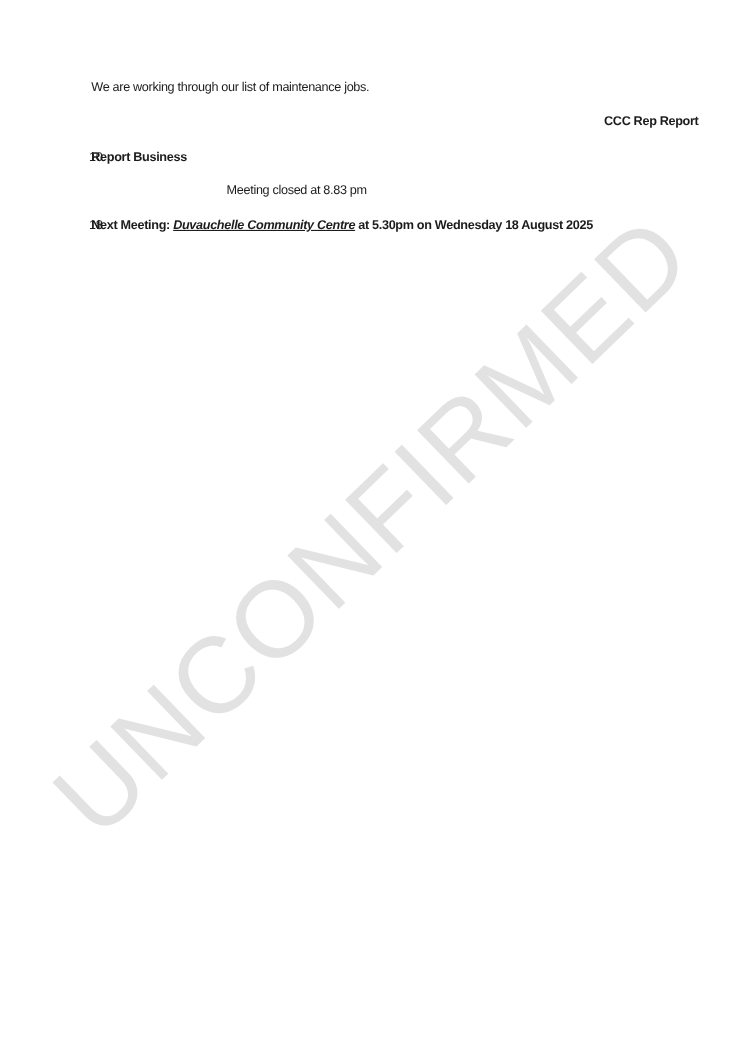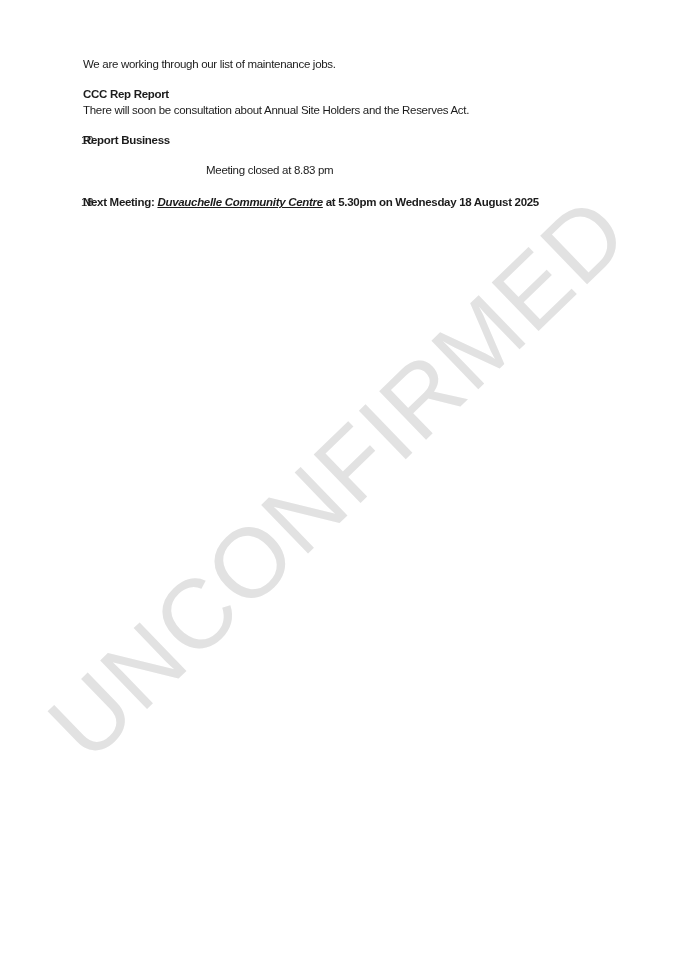--- a/index.html
+++ b/index.html
@@ -31,23 +31,23 @@
     user-select: none;
   }
   .content {
     position: relative;
     z-index: 1;
     padding: 57px 40px 0 83px;
     font-size: 11.5px;
     line-height: 15.3px;
     letter-spacing: -0.3px;
   }
-  .line { white-space: pre-wrap; }
+  .line { white-space: pre-wrap; margin-top: 16px; }
   .bold { font-weight: bold; }
-  .para-gap { margin-top: 15px; }
+  .para-gap { margin-top: 15px; text-align: right; }
   .item {
     position: relative;
     margin-top: 15px;
   }
   .item .num {
     position: absolute;
     left: -43px;
     top: 0;
     font-weight: normal;
     margin-left: 41px;
@@ -65,21 +65,20 @@
 <div class="page">
 
   <div class="watermark">UNCONFIRMED</div>
 
   <div class="content">
 
     <div class="line">We are working through our list of maintenance jobs.</div>
 
     <div class="para-gap">
       <div class="line bold">CCC Rep Report</div>
-      <div class="line">There will soon be consultation about Annual Site Holders and the Reserves Act.</div>
     </div>
 
     <div class="item">
       <span class="num">10.</span>
       <div class="line bold">Report Business</div>
     </div>
 
     <div class="line closing-line">Meeting closed at 8.83 pm</div>
 
     <div class="item item-11 bold">

